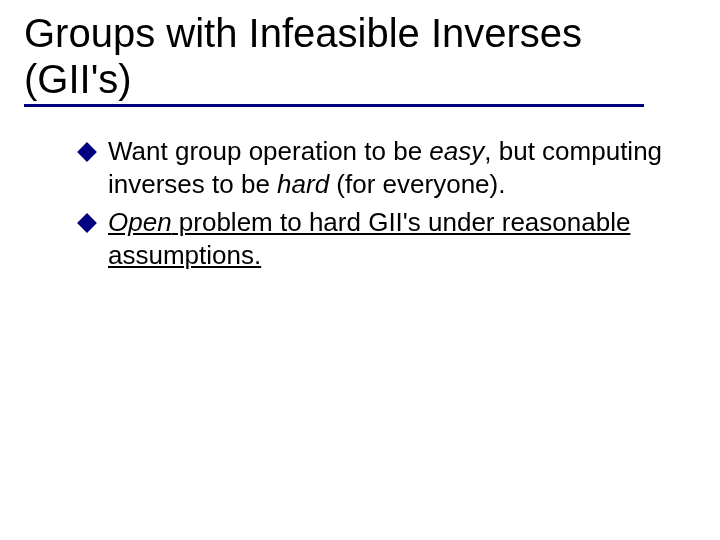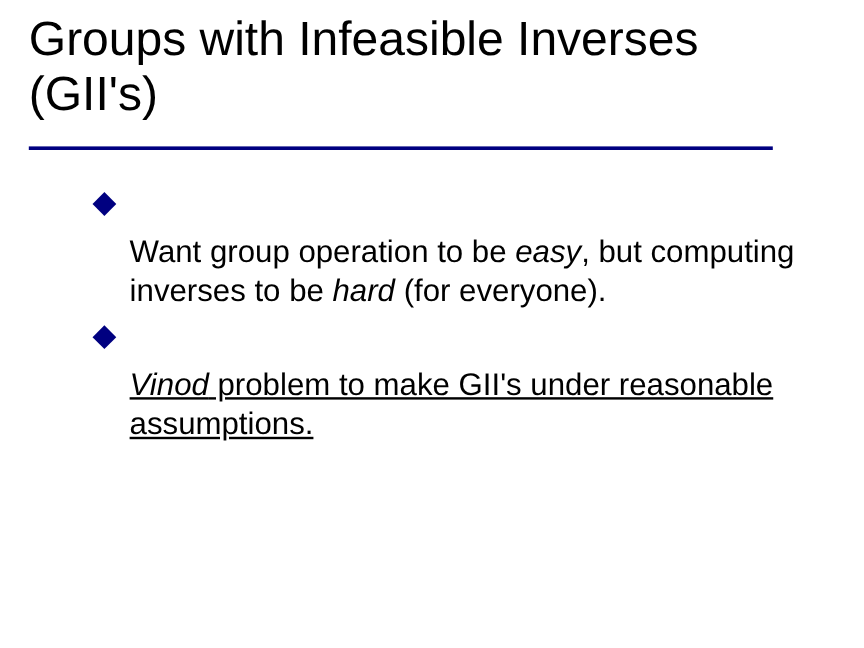--- a/index.html
+++ b/index.html
@@ -10,21 +10,21 @@
     background: #ffffff;
     font-family: "Comic Sans MS", "Comic Sans", cursive, sans-serif;
     color: #000000;
   }
   .slide {
     padding: 10px 24px 20px 24px;
     box-sizing: border-box;
   }
   .title-wrap {
     border-bottom: 3px solid #000080;
-    padding-bottom: 20px;
+    padding-bottom: 2px;
     margin-bottom: 28px;
     width: 620px;
   }
   .title {
     font-size: 40px;
     line-height: 1.15;
     font-weight: normal;
     color: #000000;
   }
   .bullets {
@@ -42,21 +42,20 @@
     height: 14px;
     background: #000080;
     transform: rotate(45deg);
     margin-top: 10px;
     margin-right: 14px;
   }
   .btext {
     font-size: 26px;
     line-height: 1.25;
     color: #000000;
-    margin-top: 40px;
   }
   .btext em {
     font-style: italic;
   }
   .btext .ul {
     text-decoration: underline;
   }
 </style>
 </head>
 <body>
@@ -72,18 +71,18 @@
       <div class="diamond"></div>
       <div class="btext">
         <span>Want group operation to be </span><em>easy</em><span>, but computing inverses to be </span><em>hard</em><span>  (for everyone).</span>
       </div>
     </div>
 
 
     <div class="bullet">
       <div class="diamond"></div>
       <div class="btext">
-        <span class="ul"><em>Vinod</em><span> problem to make GII's under reasonable assumptions.</span></span>
+        <span class="ul"><em>Open</em><span> problem to hard GII's under reasonable assumptions.</span></span>
       </div>
     </div>
 
   </div>
 </div>
 
 </body></html>

